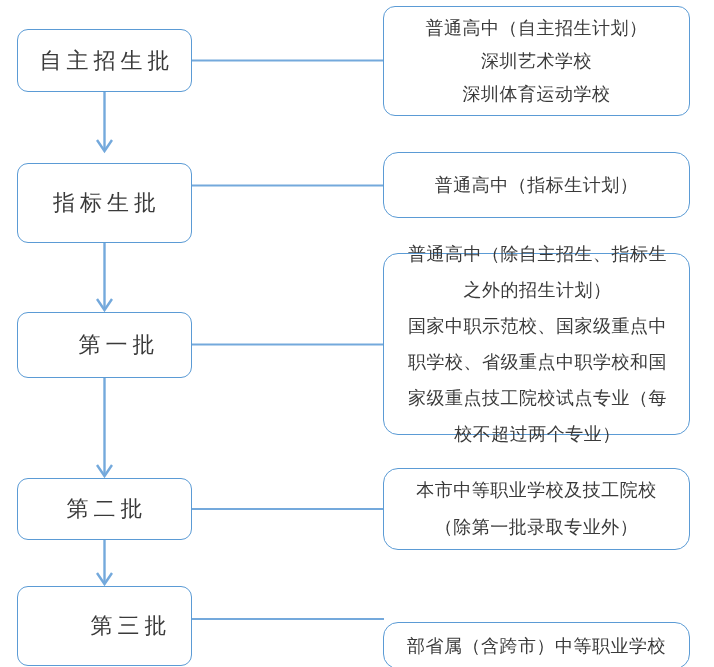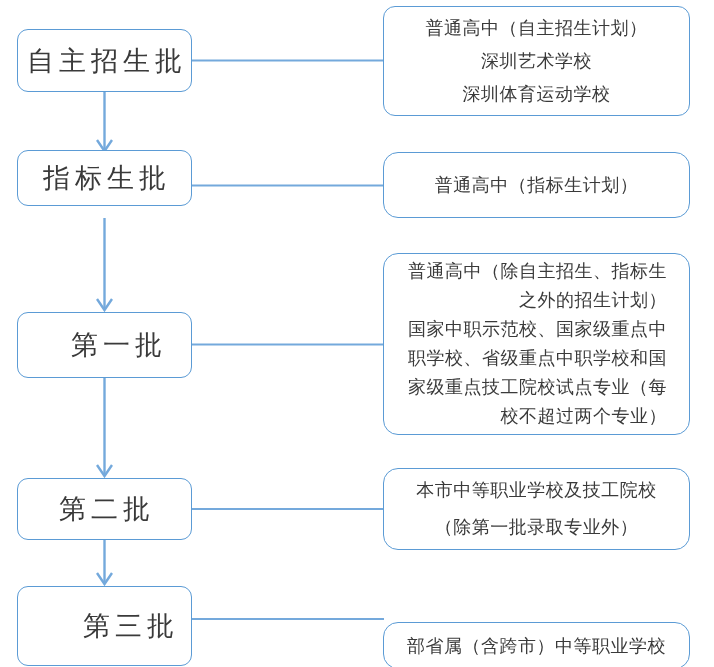--- a/index.html
+++ b/index.html
@@ -38,45 +38,45 @@
     border: 1.5px solid var(--box-border);
     display: flex;
     align-items: center;
     justify-content: center;
   }
   .node span { white-space: pre-line; }
   .lbox {
     left: 17px;
     width: 175px;
     border-radius: 11px;
-    font-size: 27px;
+    font-size: 22px;
     letter-spacing: 5px;
     text-indent: 5px;
     text-align: center;
   }
   .rbox {
     left: 383px;
     width: 307px;
     border-radius: 15px;
     font-size: 18px;
     letter-spacing: 0.5px;
     text-align: center;
   }
   .l1 { top: 29px;  height: 63px; }
-  .l2 { top: 150px; height: 56px; }
+  .l2 { top: 163px; height: 80px; }
   .l3 { top: 312px; height: 66px; padding-left: 24px; }
   .l4 { top: 478px; height: 62px; }
   .l5 { top: 586px; height: 80px; padding-left: 48px; }
   .r1 { top: 6px;   height: 110px; line-height: 33px; border-radius: 12px; }
   .r2 { top: 152px; height: 66px; }
   .r3 {
     top: 253px; height: 182px;
-    line-height: 29px;
+    line-height: 36px;
     justify-content: flex-start;
-    text-align: right;
+    text-align: center;
     padding: 0 18px 0 24px;
   }
   .r4 { top: 468px; height: 82px; line-height: 37px; }
   .r5 { top: 585px; height: 47px; margin-top: 37px; }
 </style>
 </head>
 <body>
 
 <div class="canvas">
 

